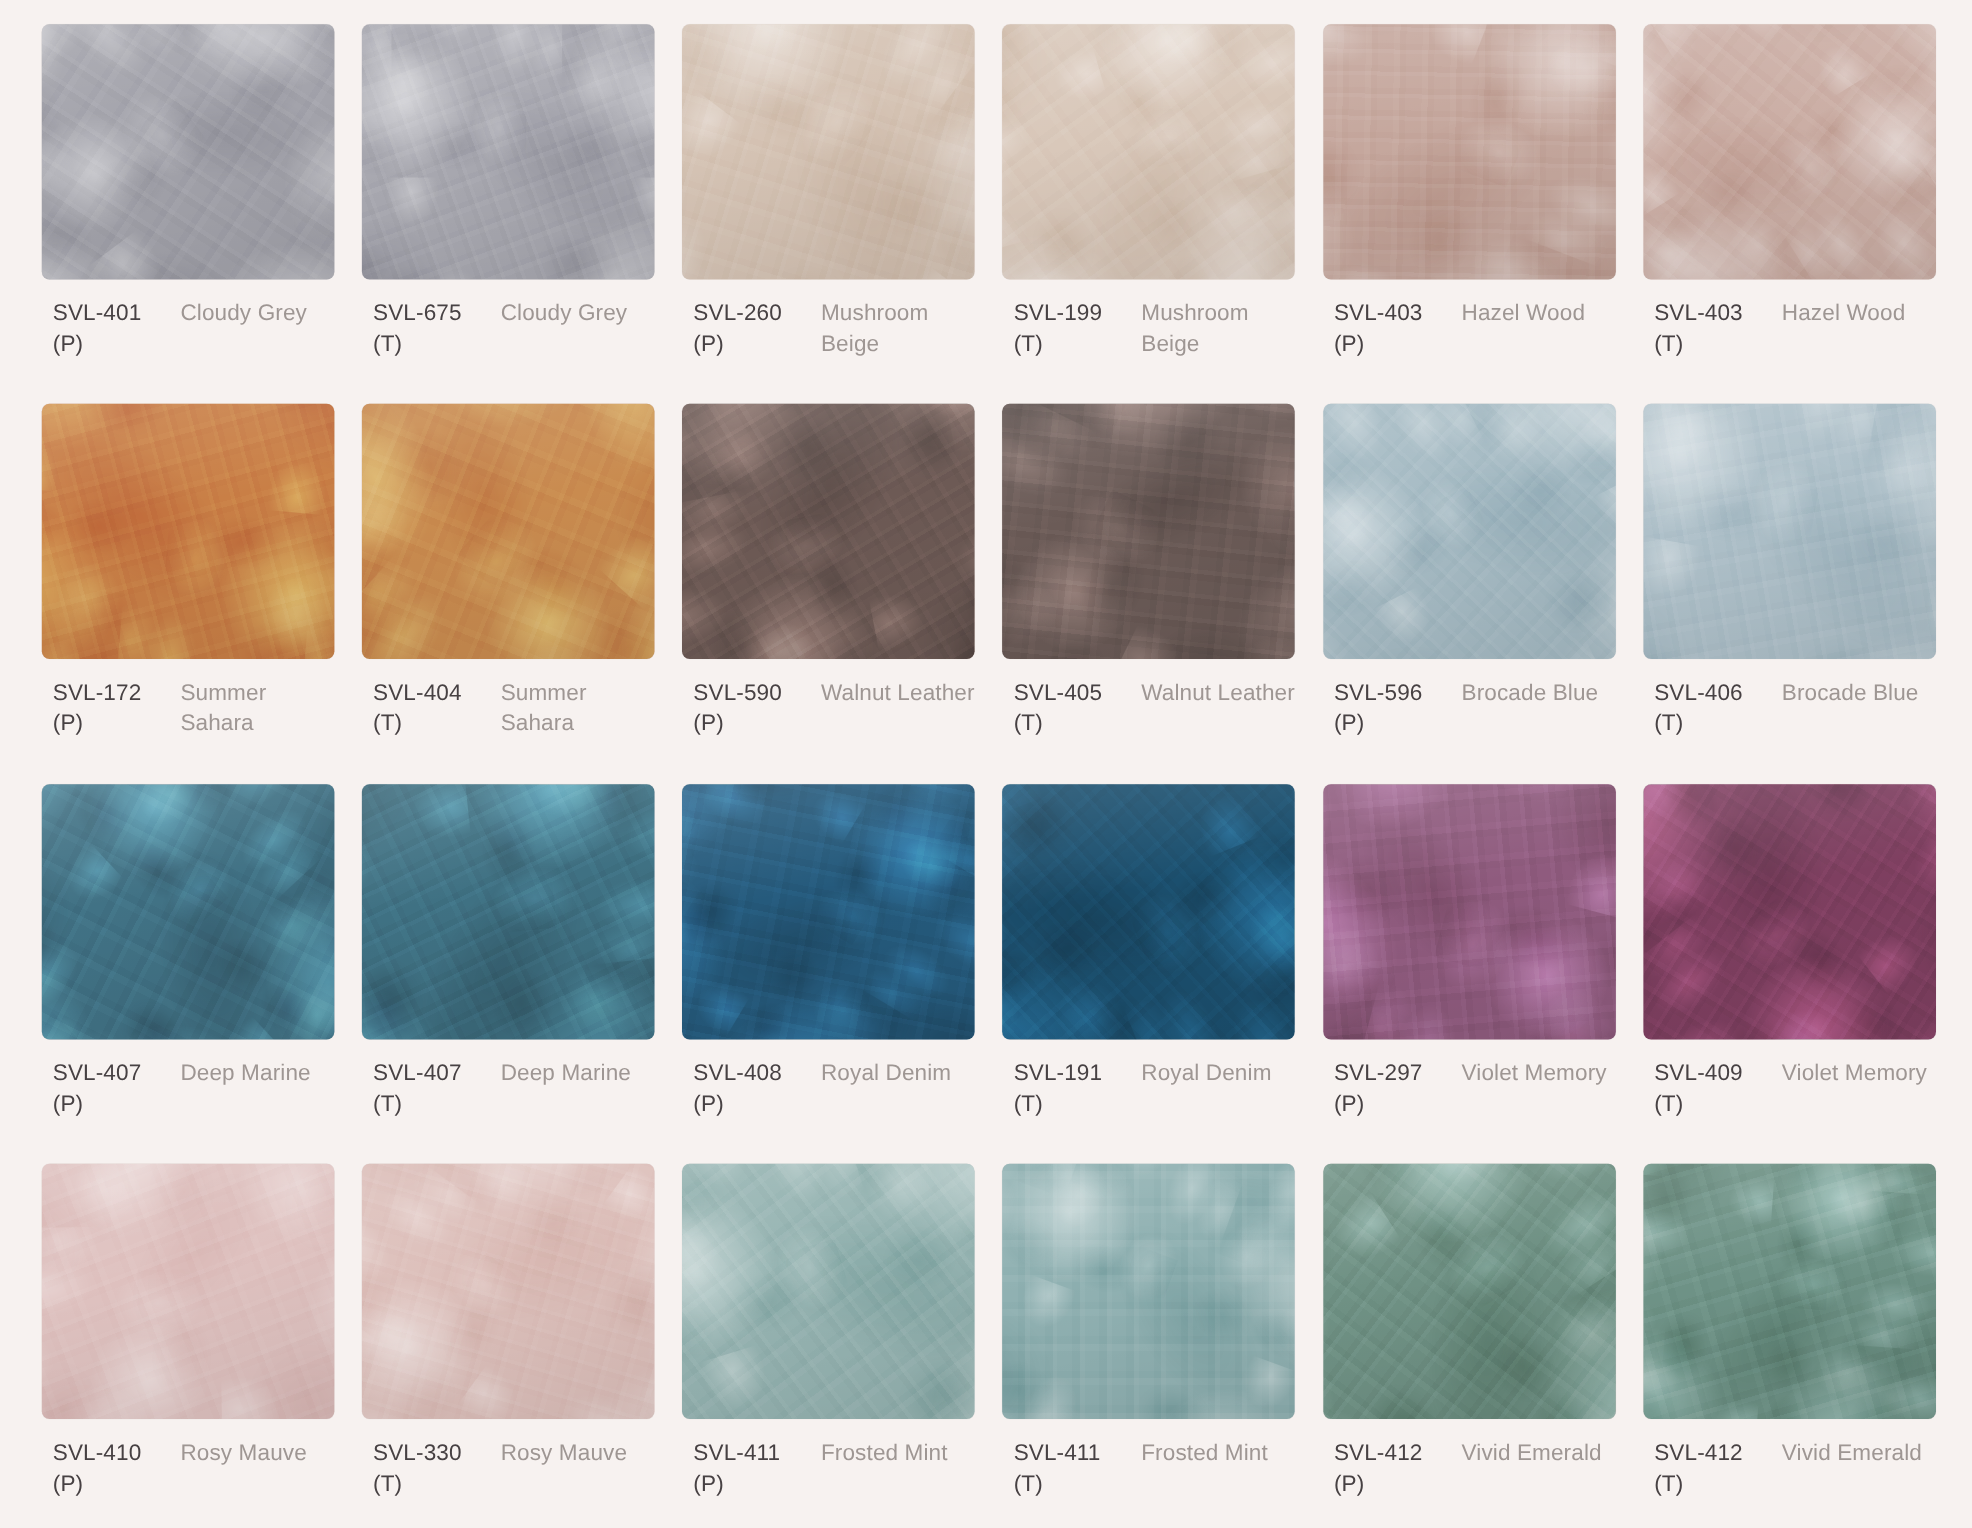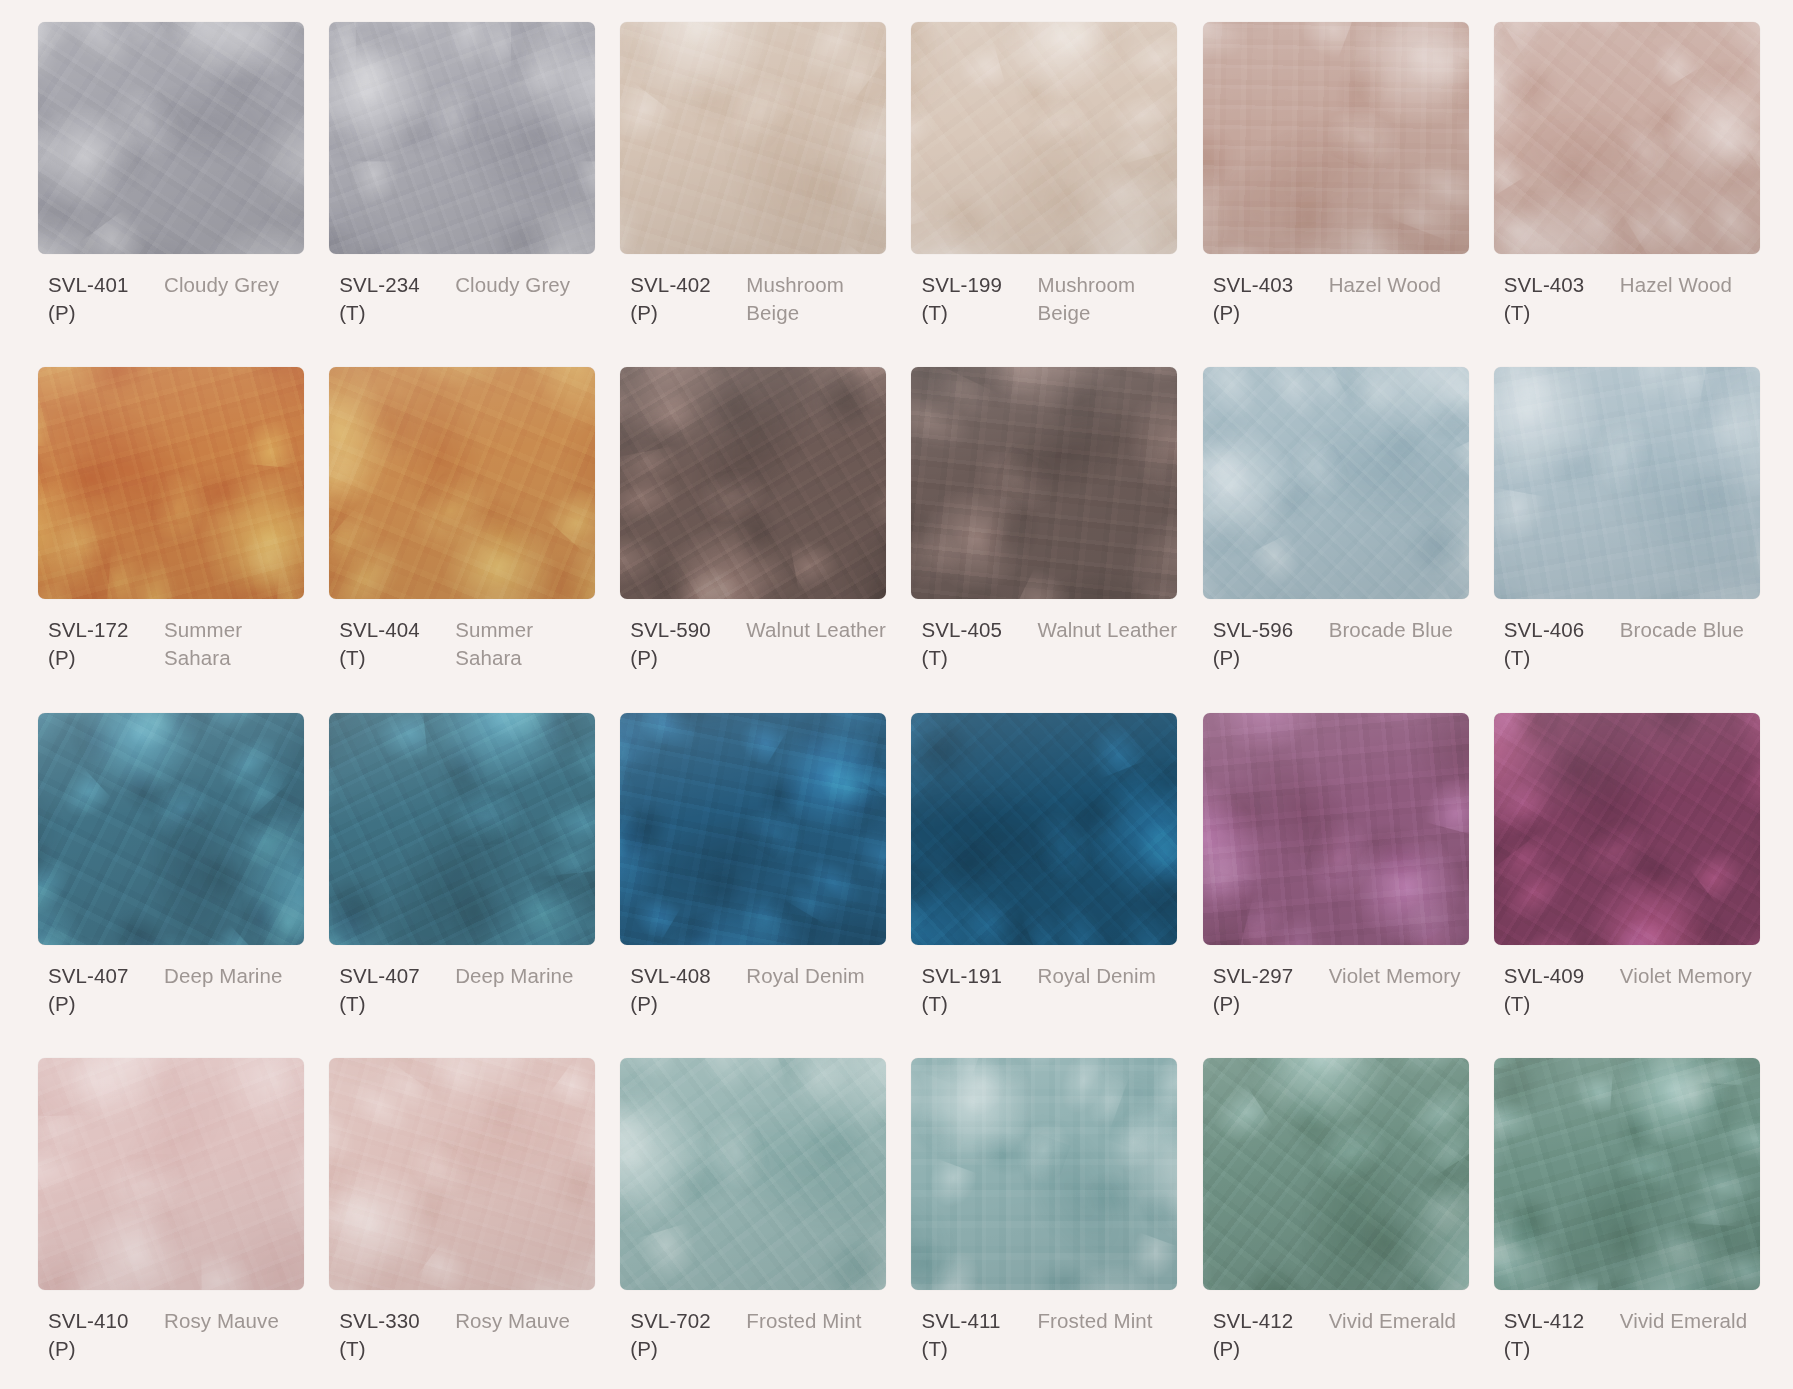--- a/index.html
+++ b/index.html
@@ -132,33 +132,33 @@
       </div>
     </div>
     <div class="cell">
       <div class="swatch" style="background-color: rgb(169, 169, 177);">
         <div class="tex a" style="transform: rotate(37deg) scale(1.92);"></div>
         <div class="tex b" style="transform: rotate(90deg) scale(1.76);"></div>
         <div class="tex c" style="transform: rotate(143deg) scale(1.6);"></div>
         <div class="sheen"></div>
       </div>
       <div class="labels">
-        <span class="code">SVL-234 (T)</span>
+        <span class="code">SVL-675 (T)</span>
         <span class="name">Cloudy Grey</span>
       </div>
     </div>
     <div class="cell">
       <div class="swatch" style="background-color: rgb(213, 195, 180);">
         <div class="tex a" style="transform: rotate(74deg) scale(2.24);"></div>
         <div class="tex b" style="transform: rotate(127deg) scale(2.08);"></div>
         <div class="tex c" style="transform: rotate(180deg) scale(1.92);"></div>
         <div class="sheen"></div>
       </div>
       <div class="labels">
-        <span class="code">SVL-402 (P)</span>
+        <span class="code">SVL-260 (P)</span>
         <span class="name">Mushroom Beige</span>
       </div>
     </div>
     <div class="cell">
       <div class="swatch" style="background-color: rgb(217, 200, 186);">
         <div class="tex a" style="transform: rotate(111deg) scale(1.84);"></div>
         <div class="tex b" style="transform: rotate(164deg) scale(1.68);"></div>
         <div class="tex c" style="transform: rotate(217deg) scale(2.24);"></div>
         <div class="sheen"></div>
       </div>
@@ -360,21 +360,21 @@
       </div>
     </div>
     <div class="cell">
       <div class="swatch" style="background-color: rgb(150, 180, 178);">
         <div class="tex a" style="transform: rotate(20deg) scale(2.24);"></div>
         <div class="tex b" style="transform: rotate(73deg) scale(2.08);"></div>
         <div class="tex c" style="transform: rotate(126deg) scale(1.92);"></div>
         <div class="sheen"></div>
       </div>
       <div class="labels">
-        <span class="code">SVL-702 (P)</span>
+        <span class="code">SVL-411 (P)</span>
         <span class="name">Frosted Mint</span>
       </div>
     </div>
     <div class="cell">
       <div class="swatch" style="background-color: rgb(144, 177, 178);">
         <div class="tex a" style="transform: rotate(57deg) scale(1.84);"></div>
         <div class="tex b" style="transform: rotate(110deg) scale(1.68);"></div>
         <div class="tex c" style="transform: rotate(163deg) scale(2.24);"></div>
         <div class="sheen"></div>
       </div>

